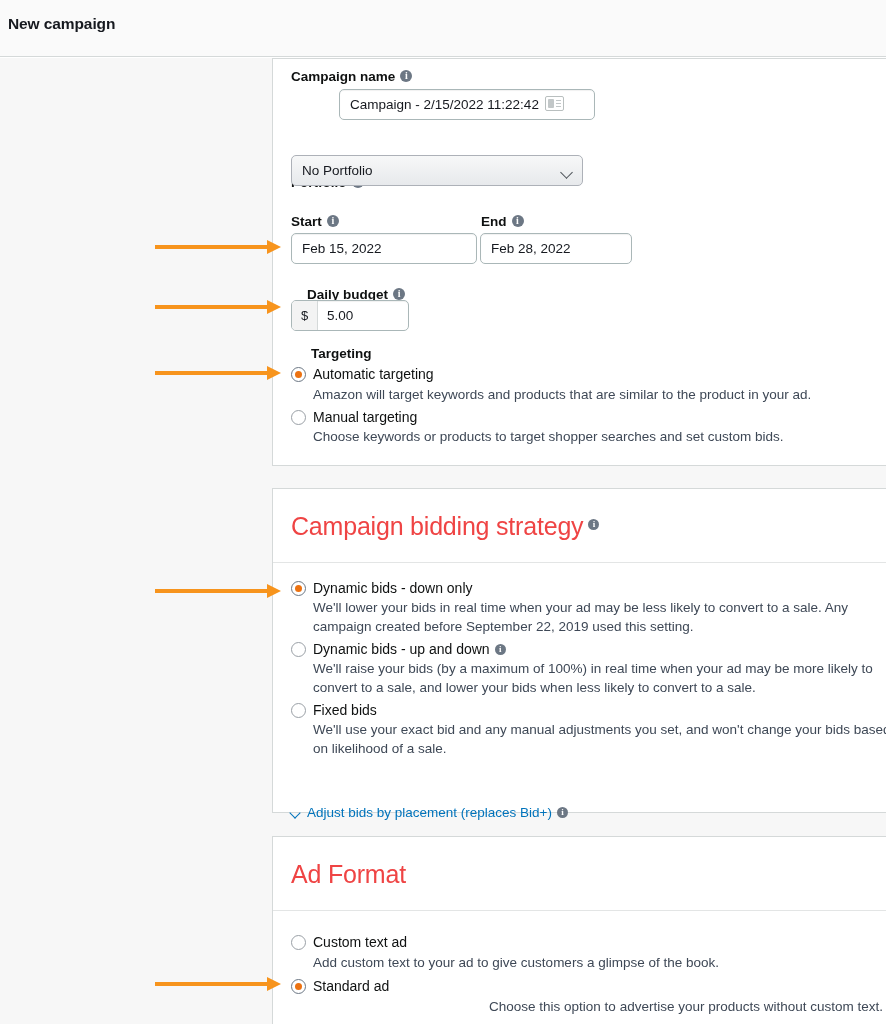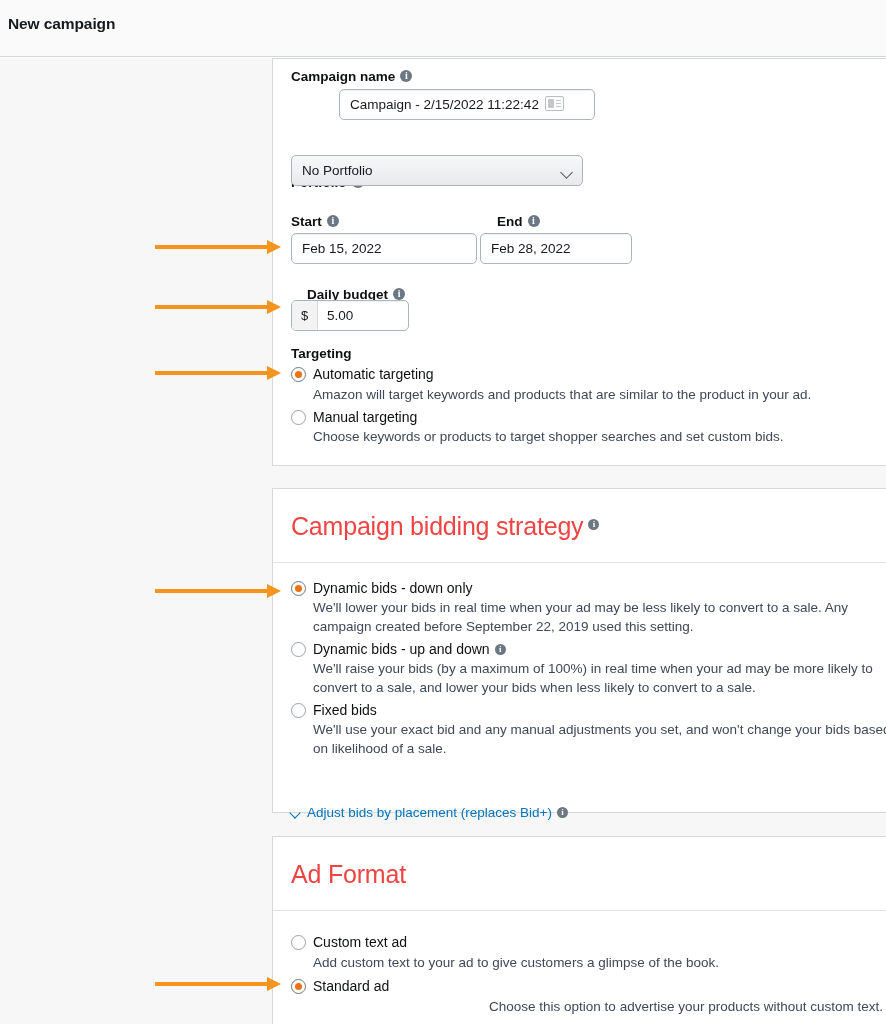--- a/index.html
+++ b/index.html
@@ -84,20 +84,21 @@
     font-weight: 700;
     color: #0f1111;
     white-space: nowrap;
   }
   .section-label {
     position: absolute;
     font-size: 13.5px;
     font-weight: 700;
     color: #0f1111;
     white-space: nowrap;
+    margin-left: 20px;
   }
 
   .info-icon {
     display: inline-block;
     width: 12px;
     height: 12px;
     border-radius: 50%;
     background: #6c7784;
     position: relative;
     vertical-align: -1px;
@@ -182,21 +183,21 @@
     position: absolute;
     right: 11px;
     top: 12px;
     width: 8px; height: 8px;
     border-right: 1.6px solid #4a5056;
     border-bottom: 1.6px solid #4a5056;
     transform: rotate(45deg);
   }
 
   #start-label { left: 18px; top: 155px; }
-  #end-label   { left: 208px; top: 155px; margin-left: 16px; }
+  #end-label   { left: 208px; top: 155px; }
   #start-input { left: 18px; top: 174px; width: 186px; }
   #end-input   { left: 207px; top: 174px; width: 152px; }
 
   #daily-budget-label { left: 18px; top: 228px; padding-left: 16px; }
   #daily-budget-wrap {
     position: absolute;
     left: 18px;
     top: 241px;
     width: 118px;
     height: 31px;

